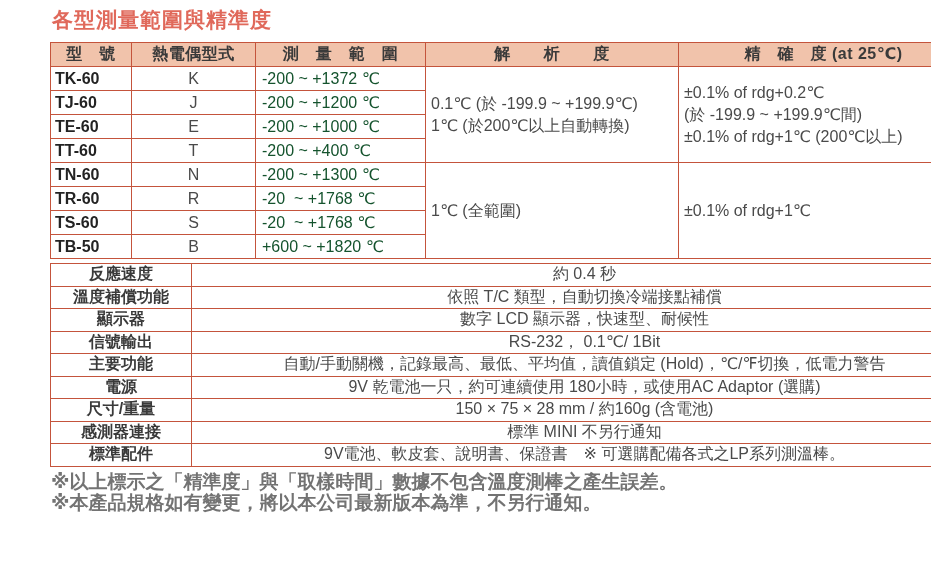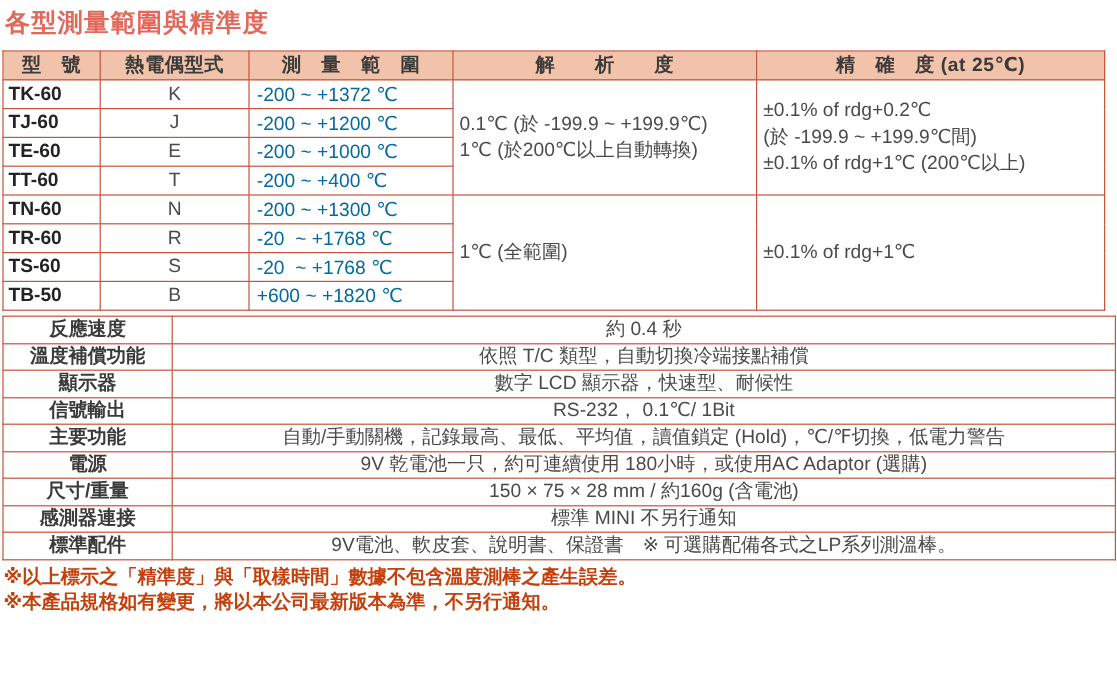--- a/index.html
+++ b/index.html
@@ -2,50 +2,50 @@
 <html><head>
 <meta charset="utf-8">
 <style>
   html,body { margin:0; padding:0; background:#ffffff; }
   body {
     width:931px; height:577px; overflow:hidden;
     font-family:"Liberation Sans","DejaVu Sans",sans-serif;
     color:#4a4a4a; font-size:16px;
     -webkit-font-smoothing:antialiased;
   }
-  .page { padding:0 0 0 2px; }
+  .page { padding:0 0 0 2px;margin-left:48px; }
   .section-title {
     color:#e0695b; font-weight:bold; font-size:21px;
     line-height:27px; margin:6px 0 0 2px; letter-spacing:1px;
   }
   table { border-collapse:collapse; table-layout:fixed;border-radius:16px; }
   .t1 { margin-top:9px; width:918px; }
   .t1 th {
     background:#f1c3ab; border:1.5px solid #c4543c;
     font-size:16px; font-weight:bold; color:#3a3a3a;
     height:21px; padding:1px 2px; text-align:center; letter-spacing:0.5px;
   }
   .t1 td {
     border:1.5px solid #c4543c; font-size:16px;
     height:23px; padding:0 4px; vertical-align:middle;
   }
   .t1 td.model { font-weight:bold; color:#232323; }
   .t1 td.ttype { text-align:center; color:#4a4a4a; }
-  .t1 td.range { text-align:left; padding-left:6px; white-space:pre; color:#0369a1; }
+  .t1 td.range { text-align:left; padding-left:6px; white-space:pre; color:#14532d; }
   .t1 td.merged { padding-left:5px; line-height:22px; color:#4a4a4a; }
   .t2 { margin-top:4px; width:927px;text-align:center; }
   .t2 td {
     border:1.5px solid #c4543c; font-size:16px;
     height:21.5px; padding:0 5px; vertical-align:middle;
     overflow:hidden; white-space:nowrap;
   }
   .t2 td.label { font-weight:bold; color:#3a3a3a; }
   .footnotes {
-    margin:4px 0 0 1px; color:#c2410c; font-weight:bold;
-    font-size:16px; line-height:21.5px;
+    margin:4px 0 0 1px; color:#737373; font-weight:bold;
+    font-size:19px; line-height:21.5px;
   }
   .tmargin { margin-top:7px; }
 </style>
 </head>
 <body>
 
 <div class="page">
 
   <div class="section-title">各型測量範圍與精準度</div>
 

